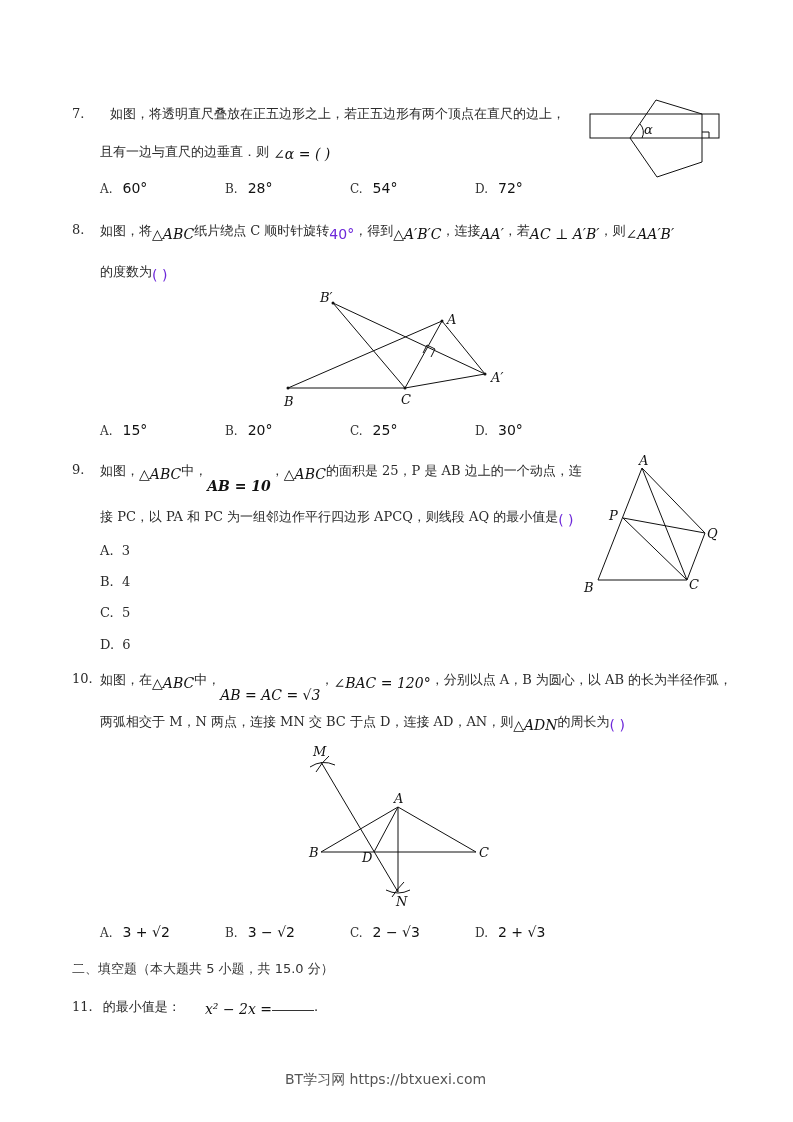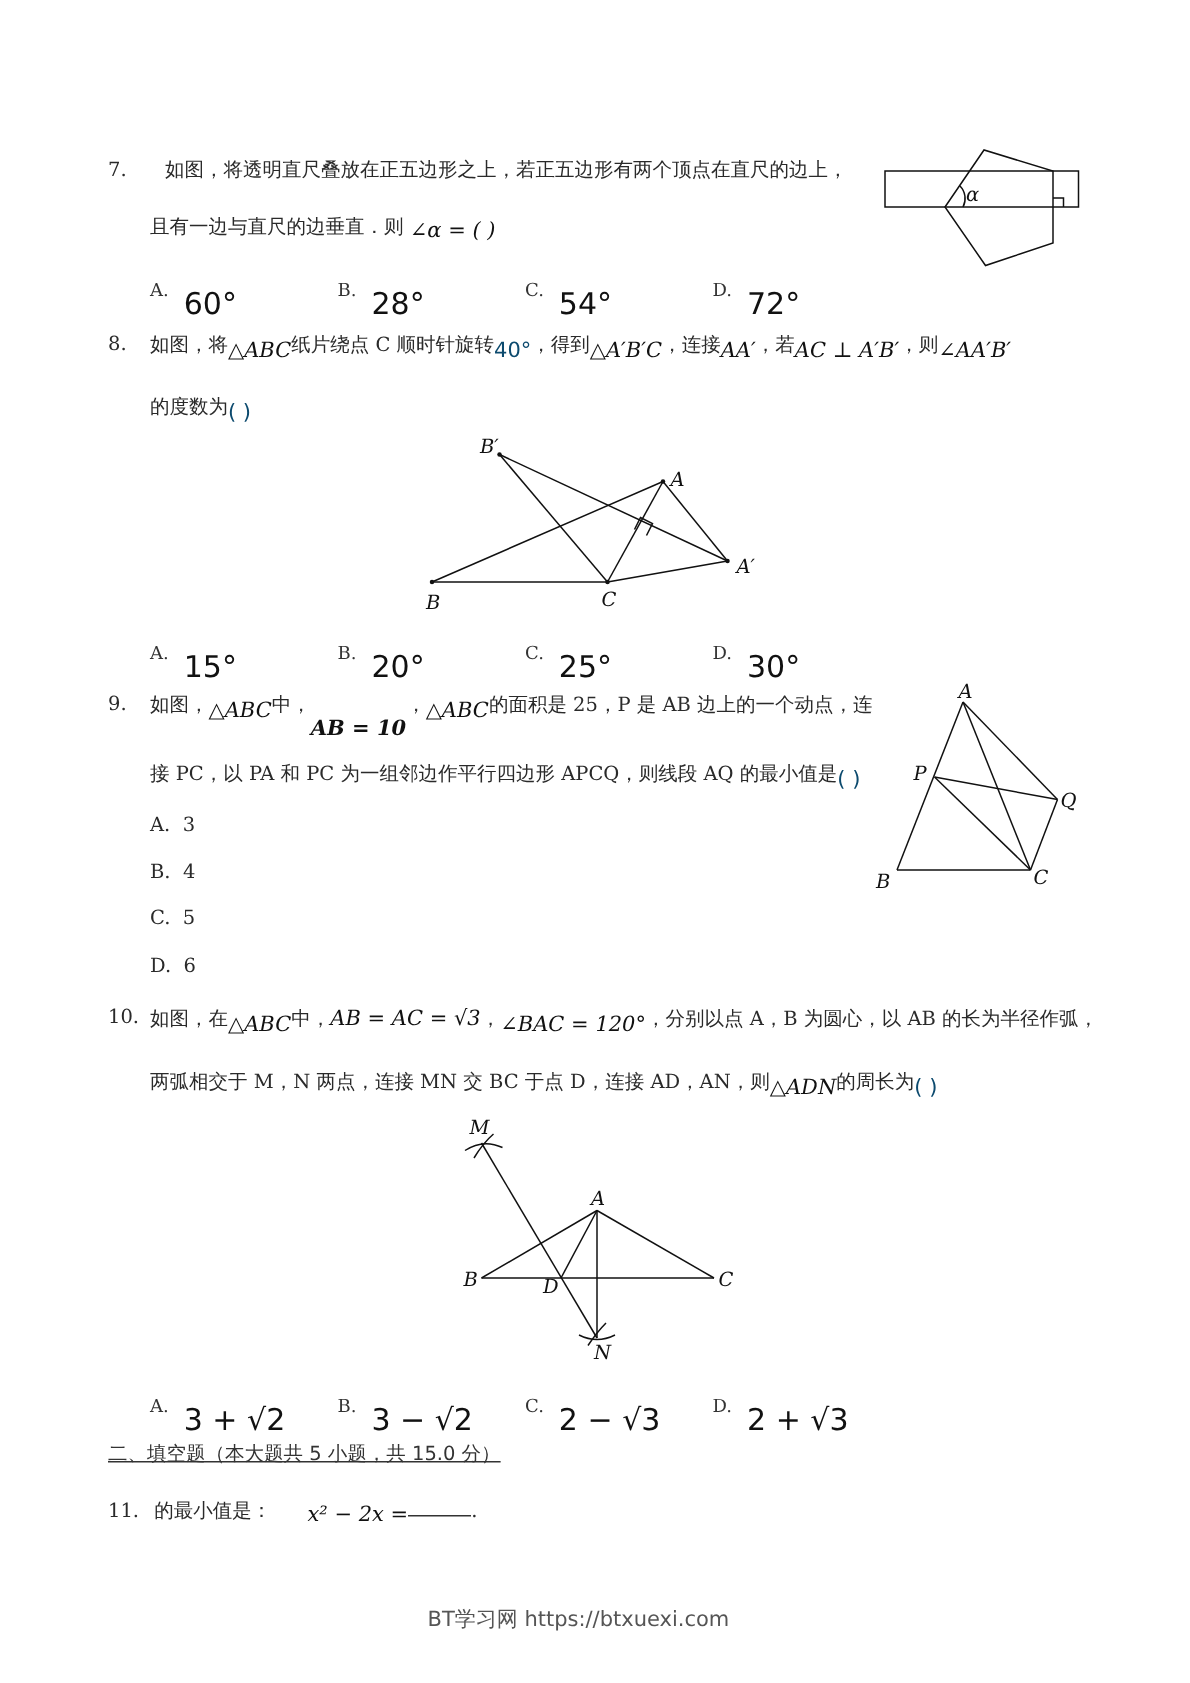--- a/index.html
+++ b/index.html
@@ -4,23 +4,23 @@
 <style>
   html, body { margin: 0; padding: 0; background: #ffffff; }
   body {
     width: 793px; height: 1122px; position: relative; overflow: hidden;
     font-family: "DejaVu Serif", "Liberation Serif", serif;
     color: #222222;
   }
   .abs { position: absolute; white-space: nowrap; }
   .txt { font-size: 13px; line-height: 16px; color: #2a2a2a; }
   .math { font-family: "DejaVu Serif", "Liberation Serif", serif; font-style: italic; font-size: 14px; color: #111; }
-  .mathn { font-family: "DejaVu Sans", "Liberation Sans", sans-serif; font-size: 14px; color: #0c4a6e; }
+  .mathn { font-family: "DejaVu Sans", "Liberation Sans", sans-serif; font-size: 14px; color: #6d28d9; }
   .opt-label { font-size: 12px; color: #333; }
-  .opt-val { font-family: "DejaVu Sans", "Liberation Sans", sans-serif; font-size: 20px; color: #111; margin-left: 10px; position: relative; top: 12px; }
+  .opt-val { font-family: "DejaVu Sans", "Liberation Sans", sans-serif; font-size: 14px; color: #111; margin-left: 10px; position: relative; top: 0; }
   .fig { position: absolute; overflow: visible; }
   .fig text { font-family: "DejaVu Serif", "Liberation Serif", serif; font-style: italic; font-size: 13px; fill: #111; }
   .footer { font-family: "DejaVu Sans", "Liberation Sans", sans-serif; font-size: 14px; color: #555; }
   .section { font-family: "DejaVu Sans", "Liberation Sans", sans-serif; font-size: 13px; color: #333; }
   .blank { display: inline-block; width: 42px; border-bottom: 1px solid #333; height: 12px; vertical-align: baseline; }
 </style>
 </head>
 <body>
 
 <div class="abs txt" style="left:72px; top:106px;">7.</div>
@@ -104,21 +104,21 @@
   </g>
   <text x="639" y="465">A</text>
   <text x="609" y="520">P</text>
   <text x="707" y="538">Q</text>
   <text x="584" y="592">B</text>
   <text x="689" y="589">C</text>
 </svg>
 
 <div class="abs txt" style="left:72px; top:671px;">10.</div>
 <div class="abs txt" style="left:100px; top:671px;">
-  <span>如图，在</span><span class="math" style="position:relative; top:4px;">△ABC</span><span>中，</span><span class="math" style="position:relative; top:0;text-align:right;">AB = AC = √3</span><span>，</span><span class="math" style="position:relative; top:4px;">∠BAC = 120°</span><span>，分别以点 A，B 为圆心，以 AB 的长为半径作弧，</span>
+  <span>如图，在</span><span class="math" style="position:relative; top:4px;">△ABC</span><span>中，</span><span class="math" style="position:relative; top:16px;text-align:right;">AB = AC = √3</span><span>，</span><span class="math" style="position:relative; top:4px;">∠BAC = 120°</span><span>，分别以点 A，B 为圆心，以 AB 的长为半径作弧，</span>
 </div>
 <div class="abs txt" style="left:100px; top:713px;">
   <span>两弧相交于 M，N 两点，连接 MN 交 BC 于点 D，连接 AD，AN，则</span><span class="math" style="position:relative; top:4px;">△ADN</span><span>的周长为</span><span class="mathn" style="position:relative; top:4px;">(  )</span>
 </div>
 <svg class="fig" style="left:0; top:0;" width="793" height="920">
   <g stroke="#111" stroke-width="1" fill="none">
     <line x1="321" y1="852" x2="476" y2="852"></line>
     <line x1="321" y1="852" x2="398" y2="807"></line>
     <line x1="398" y1="807" x2="476" y2="852"></line>
     <line x1="374" y1="852" x2="398" y2="807"></line>
@@ -136,21 +136,21 @@
   <text x="479" y="857">C</text>
   <text x="396" y="906">N</text>
 </svg>
 <div class="abs" style="left:100px; top:922px; width:460px; height:20px;">
   <div class="abs" style="left:0;"><span class="opt-label">A.</span><span class="opt-val">3 + √2</span></div>
   <div class="abs" style="left:125px;"><span class="opt-label">B.</span><span class="opt-val">3 − √2</span></div>
   <div class="abs" style="left:250px;"><span class="opt-label">C.</span><span class="opt-val">2 − √3</span></div>
   <div class="abs" style="left:375px;"><span class="opt-label">D.</span><span class="opt-val">2 + √3</span></div>
 </div>
 
-<div class="abs section" style="left:72px; top:960px;text-decoration:underline;">二、填空题（本大题共 5 小题，共 15.0 分）</div>
+<div class="abs section" style="left:72px; top:960px;">二、填空题（本大题共 5 小题，共 15.0 分）</div>
 
 <div class="abs txt" style="left:72px; top:998px;">
   <span>11.</span>
   <span style="margin-left:6px;">的最小值是：</span>
   <span class="math" style="position:relative; top:3px;margin-left:20px;">x² − 2x =</span><span class="blank"></span><span>.</span>
 </div>
 
 <div class="abs footer" style="left:285px; top:1071px;">BT学习网 https://btxuexi.com</div>
 
 </body></html>

